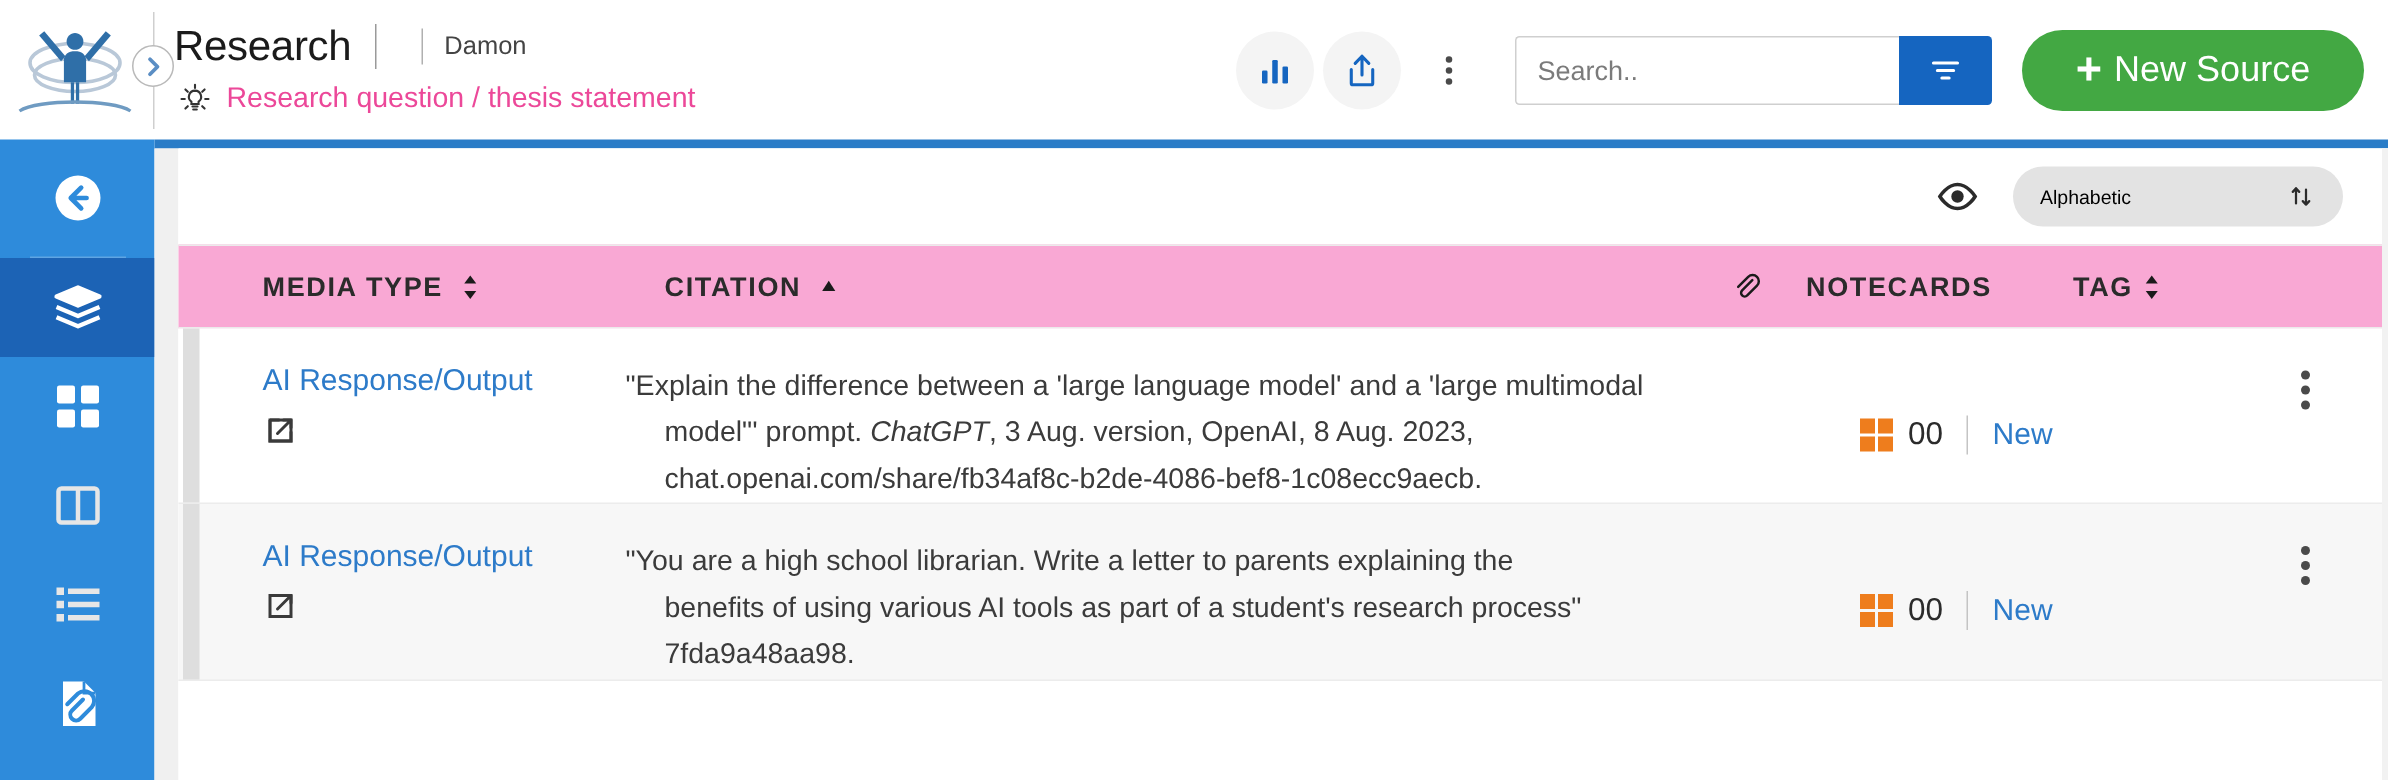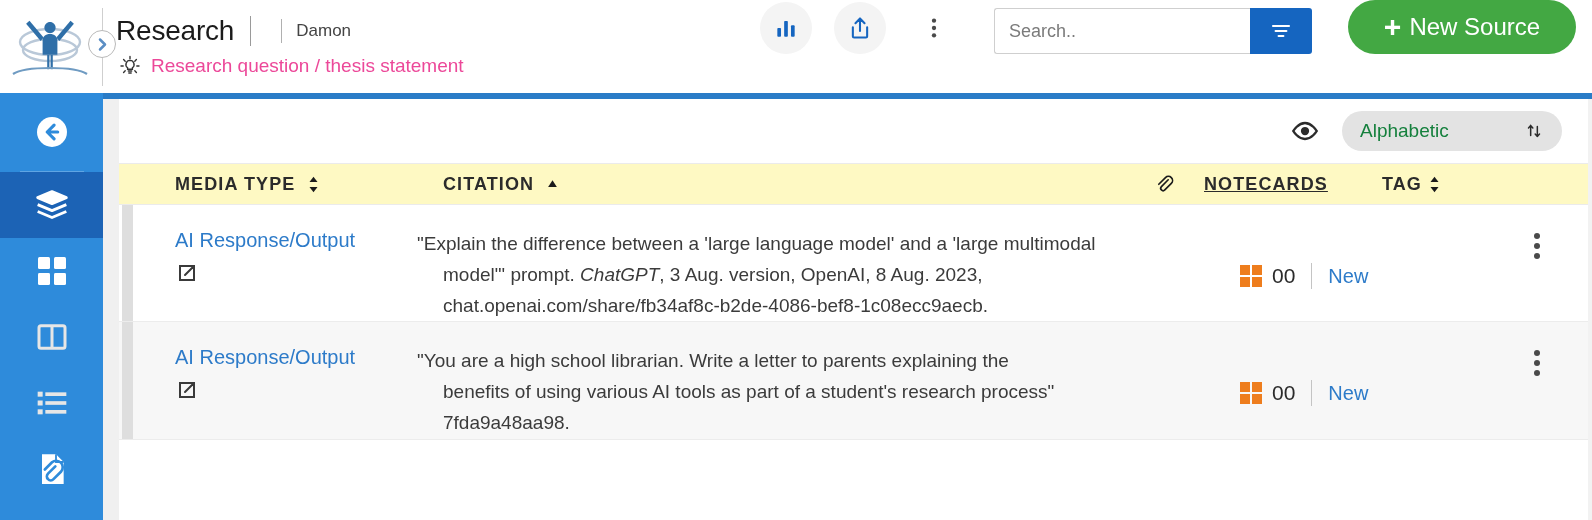--- a/index.html
+++ b/index.html
@@ -62,22 +62,22 @@
   .t-user { font-size: 17px; color: #444; }
 
   .sub-row { display: flex; align-items: center; gap: 9px; padding-left: 2px; }
   .bulb-icon { width: 24px; height: 24px; flex: 0 0 24px; }
   .t-sub {
     font-size: 19px; color: #ec4899; cursor: pointer;
   }
 
   
   .toolbar {
-    margin-left: auto; display: flex; align-items: flex-end;
-    gap: 22px; padding-right: 16px;
+    margin-left: auto; display: flex; align-items: center;
+    gap: 6px; padding-top: 20px; padding-right: 16px;
   }
   .rnd-btn {
     width: 52px; height: 52px; border-radius: 50%;
     background: #f4f4f4;
     display: flex; align-items: center; justify-content: center;
     cursor: pointer; flex: 0 0 52px;
   }
   .rnd-btn.plain { background: transparent; }
   .rnd-btn svg { width: 26px; height: 26px; }
 
@@ -152,39 +152,39 @@
     justify-content: flex-end; padding-right: 30px; gap: 22px;
     background: #fff;
   }
   .eye-btn { width: 30px; height: 30px; cursor: pointer; }
   .eye-btn svg { width: 30px; height: 30px; }
   .sort-pill {
     height: 40px; width: 220px; border-radius: 20px;
     background: #e3e3e3; display: flex; align-items: center;
     padding: 0 18px; cursor: pointer;
   }
-  .sort-pill-label { font-size: 19px; color: #15803d; flex: 1; }
+  .sort-pill-label { font-size: 13px; color: #000000; flex: 1; }
   .sort-pill svg { width: 20px; height: 20px; }
 
   
   .thead {
-    height: 42px; background: #fef9c3;
+    height: 56px; background: #f9a8d4;
     border-top: 1px solid #ebebeb; border-bottom: 1px solid #ebebeb;
     display: flex; align-items: center;
   }
   .th {
     font-size: 18px; font-weight: 700; color: #2b2b2b;
     letter-spacing: 1.1px; display: flex; align-items: center; gap: 12px;
     cursor: pointer;
     margin-left: 28px;
   }
   .th-media   { margin-left: 56px; width: 240px; }
   .th-cite    { width: 640px; }
   .th-clip    { margin-left: auto; width: 44px; justify-content:center; }
-  .th-note    { width: 150px; margin-left: 18px; text-decoration: underline; }
+  .th-note    { width: 150px; margin-left: 18px; }
   .th-tag     { width: 92px; gap: 6px; }
   .th-end     { width: 90px; }
   .sort-caret { width: 13px; height: 17px; display:block; }
   .clip-ico   { width: 22px; height: 22px; }
 
   .row {
     display: flex; position: relative; min-height: 113px;
     border-bottom: 1px solid #ececec;
   }
   .row.alt { background: #f7f7f7; }

